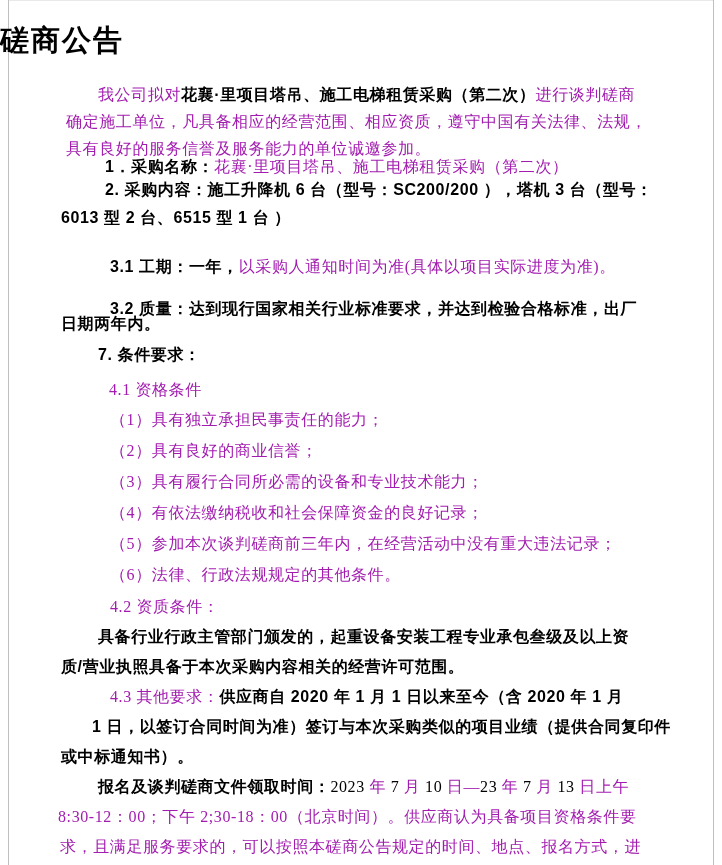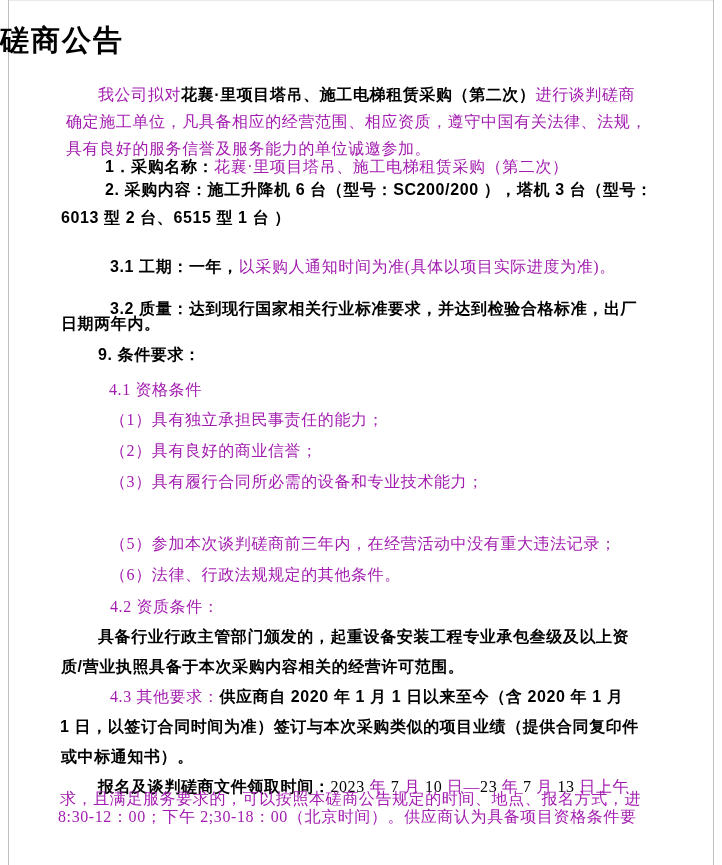--- a/index.html
+++ b/index.html
@@ -89,30 +89,31 @@
   <div class="content">
       <div class="line" style="top: 84px; padding-left: 40px;"><span class="seg">我公司拟对</span><span class="seg b u">花襄·里项目塔吊、施工电梯租赁采购（第二次）</span><span class="seg">进行谈判磋商</span></div>
       <div class="line" style="top: 111px; padding-left: 8px;"><span class="seg">确定施工单位，凡具备相应的经营范围、相应资质，遵守中国有关法律、法规，</span></div>
       <div class="line" style="top: 138px; padding-left: 8px;"><span class="seg">具有良好的服务信誉及服务能力的单位诚邀参加。</span></div>
       <div class="line" style="top: 156px; padding-left: 47px;"><span class="seg b">1．采购名称：</span><span class="seg u">花襄·里项目塔吊、施工电梯租赁采购（第二次） </span></div>
       <div class="line" style="top: 179px; padding-left: 47px;"><span class="seg b">2. 采购内容：</span><span class="seg b u">施工升降机 6 台（型号：SC200/200 ），塔机 3 台（型号：</span></div>
       <div class="line" style="top: 207px; padding-left: 3px;"><span class="seg b u">6013 型 2 台、6515 型 1 台 ）  </span></div>
       <div class="line" style="top: 256px; padding-left: 52px;"><span class="seg b">3.1 工期：</span><span class="seg b u">一年，</span><span class="seg u">以采购人通知时间为准(具体以项目实际进度为准)。</span></div>
       <div class="line" style="top: 286px; padding-left: 52px; margin-top: 12px;"><span class="seg b">3.2 质量：</span><span class="seg b u">达到现行国家相关行业标准要求，并达到检验合格标准，出厂</span></div>
       <div class="line" style="top: 313px; padding-left: 3px;"><span class="seg b u">日期两年内。 </span></div>
-      <div class="line" style="top: 344px; padding-left: 40px;"><span class="seg b">9. 条件要求：</span></div>
+      <div class="line" style="top: 344px; padding-left: 40px;"><span class="seg b">7. 条件要求：</span></div>
       <div class="line" style="top: 379px; padding-left: 51px;"><span class="seg">4.1 资格条件</span></div>
       <div class="line" style="top: 409px; padding-left: 52px;"><span class="seg">（1）具有独立承担民事责任的能力；</span></div>
       <div class="line" style="top: 440px; padding-left: 52px;"><span class="seg">（2）具有良好的商业信誉；</span></div>
       <div class="line" style="top: 471px; padding-left: 52px;"><span class="seg">（3）具有履行合同所必需的设备和专业技术能力；</span></div>
+      <div class="line" style="top: 502px; padding-left: 52px;"><span class="seg">（4）有依法缴纳税收和社会保障资金的良好记录；</span></div>
       <div class="line" style="top: 533px; padding-left: 52px;"><span class="seg">（5）参加本次谈判磋商前三年内，在经营活动中没有重大违法记录；</span></div>
       <div class="line" style="top: 564px; padding-left: 52px;"><span class="seg">（6）法律、行政法规规定的其他条件。</span></div>
       <div class="line" style="top: 596px; padding-left: 52px;"><span class="seg">4.2 资质条件：</span></div>
       <div class="line" style="top: 626px; padding-left: 40px;"><span class="seg b">具备行业行政主管部门颁发的，起重设备安装工程专业承包叁级及以上资</span></div>
       <div class="line" style="top: 656px; padding-left: 3px;"><span class="seg b">质/营业执照具备于本次采购内容相关的经营许可范围。</span></div>
       <div class="line" style="top: 686px; padding-left: 52px;"><span class="seg">4.3 其他要求：</span><span class="seg b">供应商自 2020 年 1 月 1 日以来至今（含 2020 年 1 月</span></div>
-      <div class="line" style="top: 716px; padding-left: 2px;"><span class="seg b">1 日，以签订合同时间为准）签订与本次采购类似的项目业绩（提供合同复印件</span></div>
+      <div class="line" style="top: 716px; padding-left: 2px; margin-left: 32px;"><span class="seg b">1 日，以签订合同时间为准）签订与本次采购类似的项目业绩（提供合同复印件</span></div>
       <div class="line" style="top: 746px; padding-left: 3px;"><span class="seg b">或中标通知书）。</span></div>
       <div class="line" style="top: 776px; padding-left: 40px;"><span class="seg b">报名及谈判磋商文件领取时间：</span><span class="seg bd">2023</span><span class="seg"> 年 </span><span class="seg bd">7</span><span class="seg"> 月 </span><span class="seg bd">10</span><span class="seg"> 日—</span><span class="seg bd">23</span><span class="seg"> 年 </span><span class="seg bd">7</span><span class="seg"> 月 </span><span class="seg bd">13</span><span class="seg"> 日上午</span></div>
       <div class="line" style="top: 806px; padding-left: 0px;"><span class="seg">8:30-12：00；下午 2;30-18：00（北京时间）。供应商认为具备项目资格条件要</span></div>
-      <div class="line" style="top: 788px; padding-left: 2px;"><span class="seg">求，且满足服务要求的，可以按照本磋商公告规定的时间、地点、报名方式，进</span></div>
+      <div class="line" style="top: 836px; padding-left: 2px;"><span class="seg">求，且满足服务要求的，可以按照本磋商公告规定的时间、地点、报名方式，进</span></div>
     </div>
 </div>
 
 </body></html>

